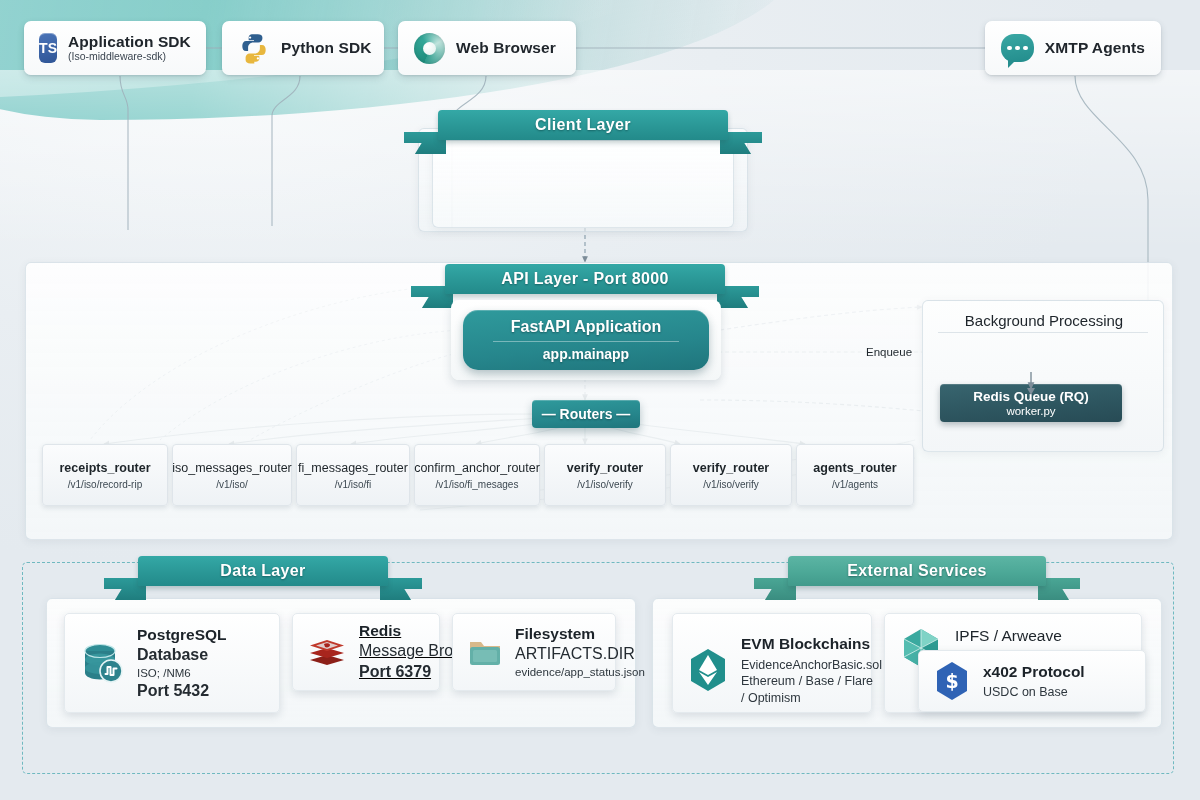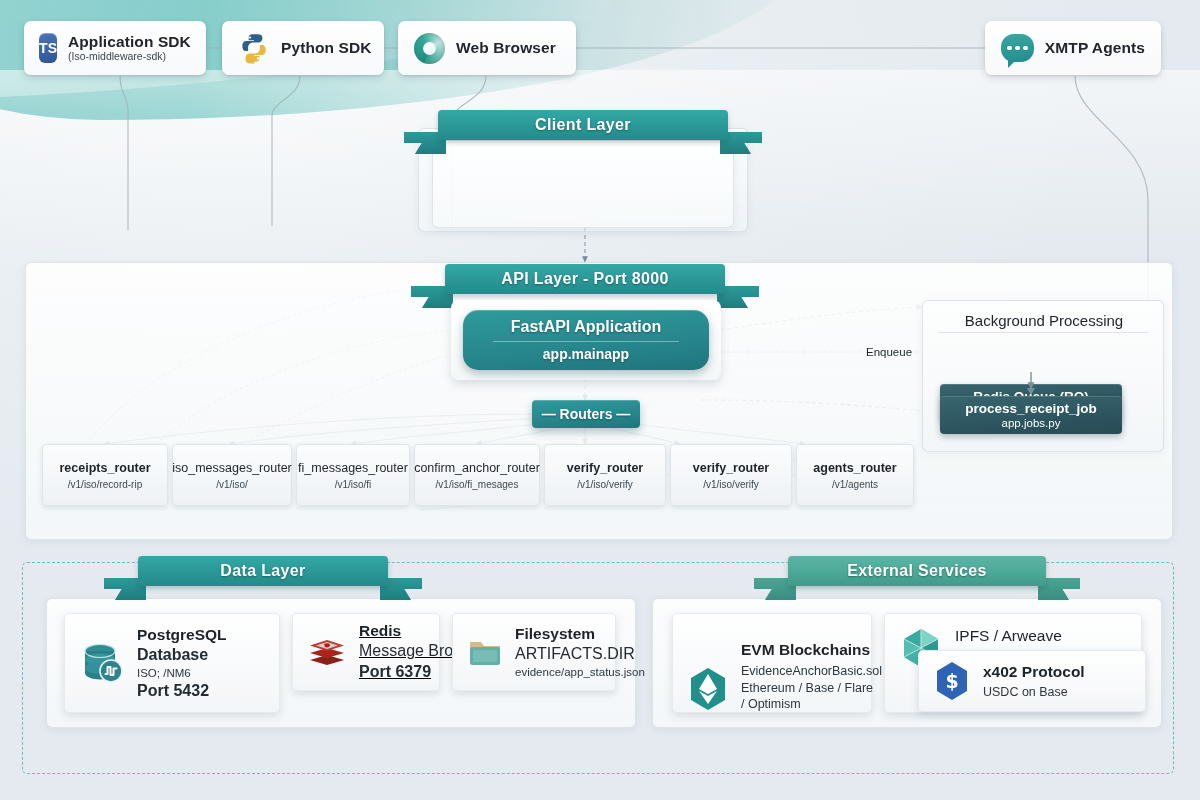--- a/index.html
+++ b/index.html
@@ -361,24 +361,20 @@
   </div>
 
   <div class="panel" style="left:922px; top:300px; width:242px; height:152px; background:linear-gradient(180deg,#fdfefe,#f3f6f8);"></div>
   <div class="bg-title" style="left:948px; top:312px; width:192px; text-align:center;">Background Processing</div>
   <div style="position:absolute;left:938px;top:332px;width:210px;height:1px;background:#dde4e9;"></div>
 
   <div class="darknode" style="left:940px; top:336px; width:182px; height:38px;margin-top:48px;">
     <div class="dn-title">Redis Queue (RQ)</div>
     <div class="dn-sub">worker.py</div>
   </div>
-  <div class="darknode" style="left:940px; top:396px; width:182px; height:38px;">
-    <div class="dn-title">process_receipt_job</div>
-    <div class="dn-sub">app.jobs.py</div>
-  </div>
   <svg style="position:absolute;left:1020px;top:372px;width:24px;height:26px;" viewBox="0 0 24 26">
     <path d="M11,0 L11,17" stroke="#7d8d99" stroke-width="1.4" fill="none" marker-end="url(#ah)"></path>
     <path d="M7,16 L11,23 L15,16 z" fill="#7d8d99"></path>
   </svg>
   <div class="enqueue-lbl" style="left:866px; top:346px;">Enqueue</div>
 
   <div class="dashbox" style="left:22px; top:562px; width:1152px; height:212px;"></div>
 
   <div class="panel" style="left:46px; top:598px; width:590px; height:130px;"></div>
   <div class="ribbon" style="left:138px; top:556px; width:250px;">
@@ -443,21 +439,21 @@
 
   <div class="panel" style="left:652px; top:598px; width:510px; height:130px;"></div>
   <div class="ribbon green" style="left:788px; top:556px; width:258px;">
     <div class="tail l"></div>
       <div class="tail r"></div>
     <div class="rb-main">
         <span class="rb-label">External Services</span>
       </div>
   </div>
 
-  <div class="svccard" style="left:672px; top:613px; width:200px; height:100px; align-items:flex-end; padding-top:14px;">
+  <div class="svccard" style="left:672px; top:613px; width:200px; height:100px; align-items:center; padding-top:14px;">
     <div class="eth-icon">
       <svg viewBox="0 0 42 46" width="42" height="46">
         <path d="M21,2 L38,12 L38,34 L21,44 L4,34 L4,12 Z" fill="#218f8c"></path>
         <path d="M21,8 L30,23 L21,28 L12,23 Z" fill="#ffffff"></path>
         <path d="M21,30 L30,25 L21,38 L12,25 Z" fill="#ffffff"></path>
       </svg>
     </div>
     <div class="sc-text">
       <div class="sc-h">EVM Blockchains</div>
       <div class="sc-s" style="font-size:12.5px;margin-top:3px;">EvidenceAnchorBasic.sol</div>

